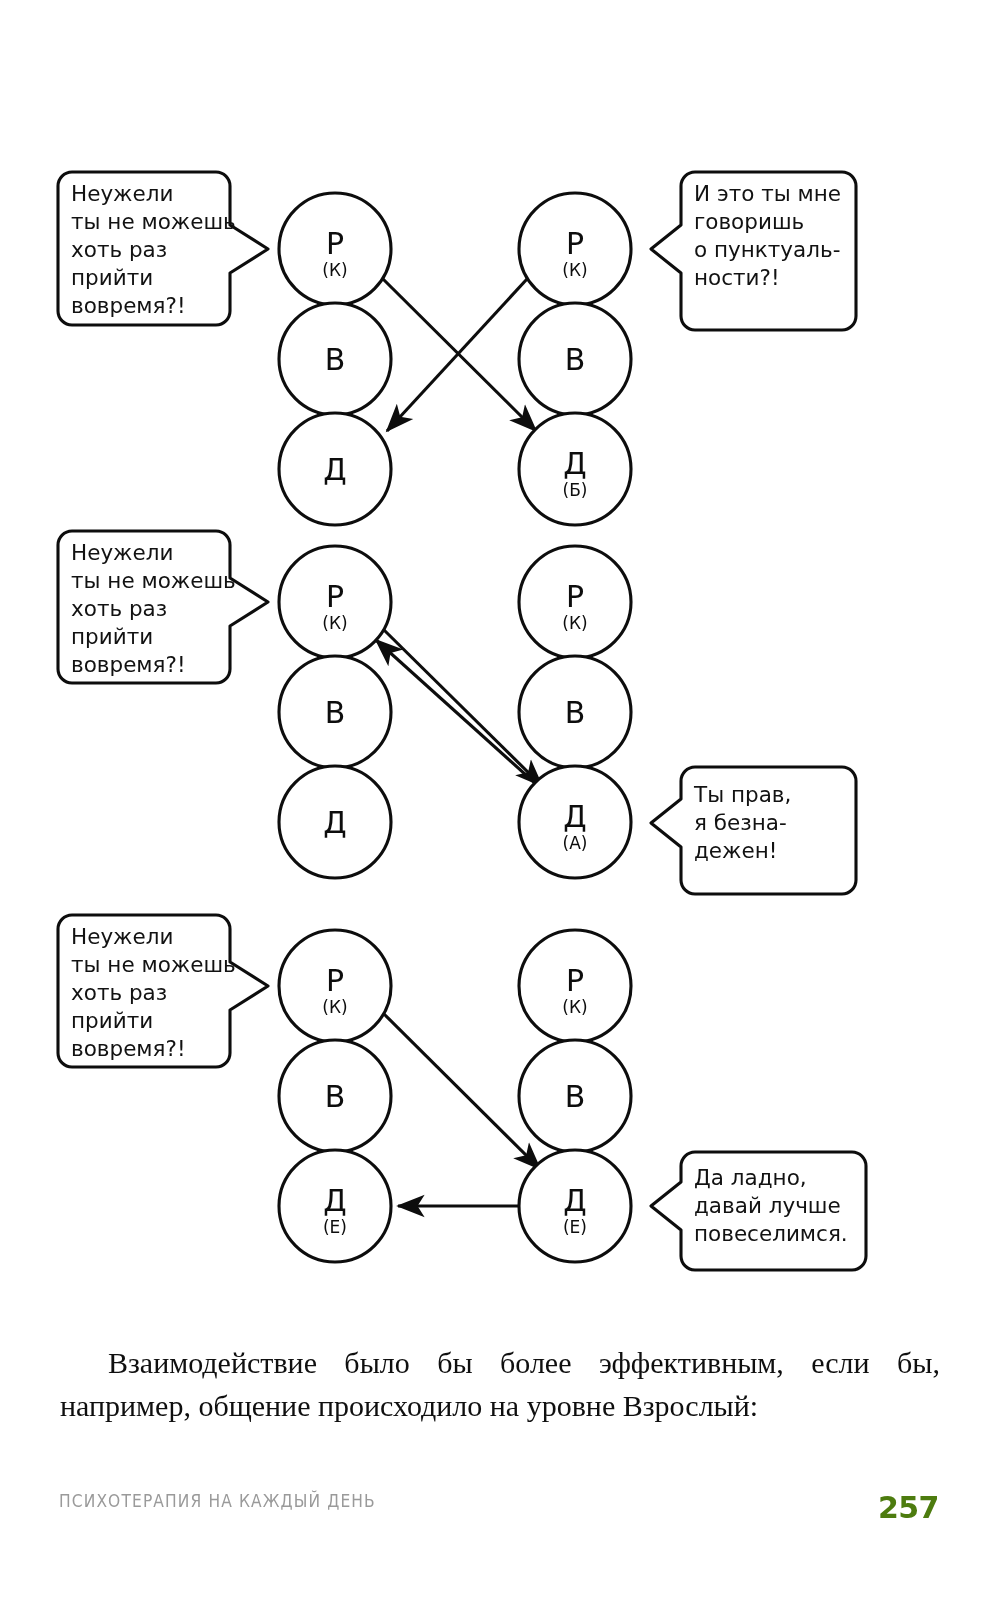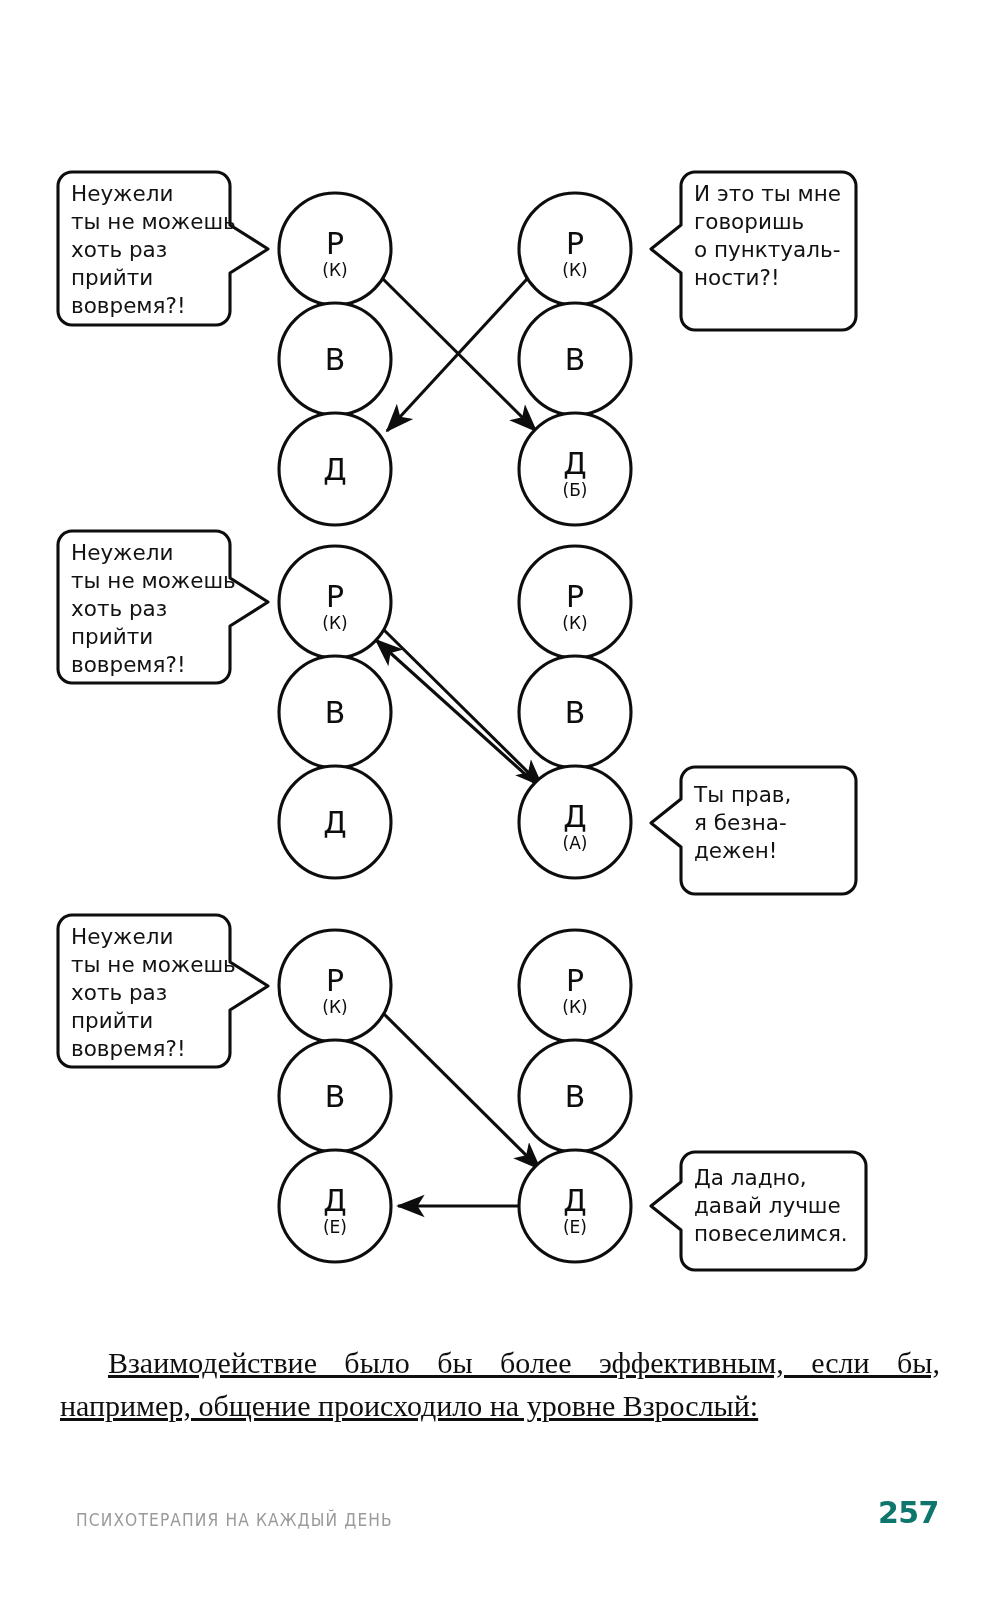--- a/index.html
+++ b/index.html
@@ -71,48 +71,47 @@
     position: absolute;
     left: 60px;
     top: 1300px;
     width: 880px;
     font-family: "Liberation Serif", "DejaVu Serif", serif;
     font-size: 30px;
     line-height: 1.42;
     color: #0f0f0f;
     text-align: justify;
     text-indent: 48px;
-    text-decoration: underline;
   }
 
   
   #footer {
     position: absolute;
-    left: 76px;
+    left: 59px;
     right: 58px;
     top: 1478px;
     height: 40px;
     display: flex;
-    align-items: flex-end;
+    align-items: flex-start;
     justify-content: space-between;
   }
   #footer-title {
     font-family: "DejaVu Sans", "Liberation Sans", sans-serif;
     font-size: 18px;
     letter-spacing: 1.3px;
     color: #9a9a9a;
     text-transform: uppercase;
     transform: scaleX(0.86);
     transform-origin: left center;
   }
   #footer-page {
     font-family: "DejaVu Sans", "Liberation Sans", sans-serif;
     font-size: 30px;
     font-weight: bold;
-    color: #0f766e;
+    color: #4d7c0f;
     letter-spacing: -0.5px;
   }
 </style>
 </head>
 <body>
 
 <div id="page">
 
   <svg id="diagram-layer" viewBox="0 0 997 1290" xmlns="http://www.w3.org/2000/svg">
     <defs>

